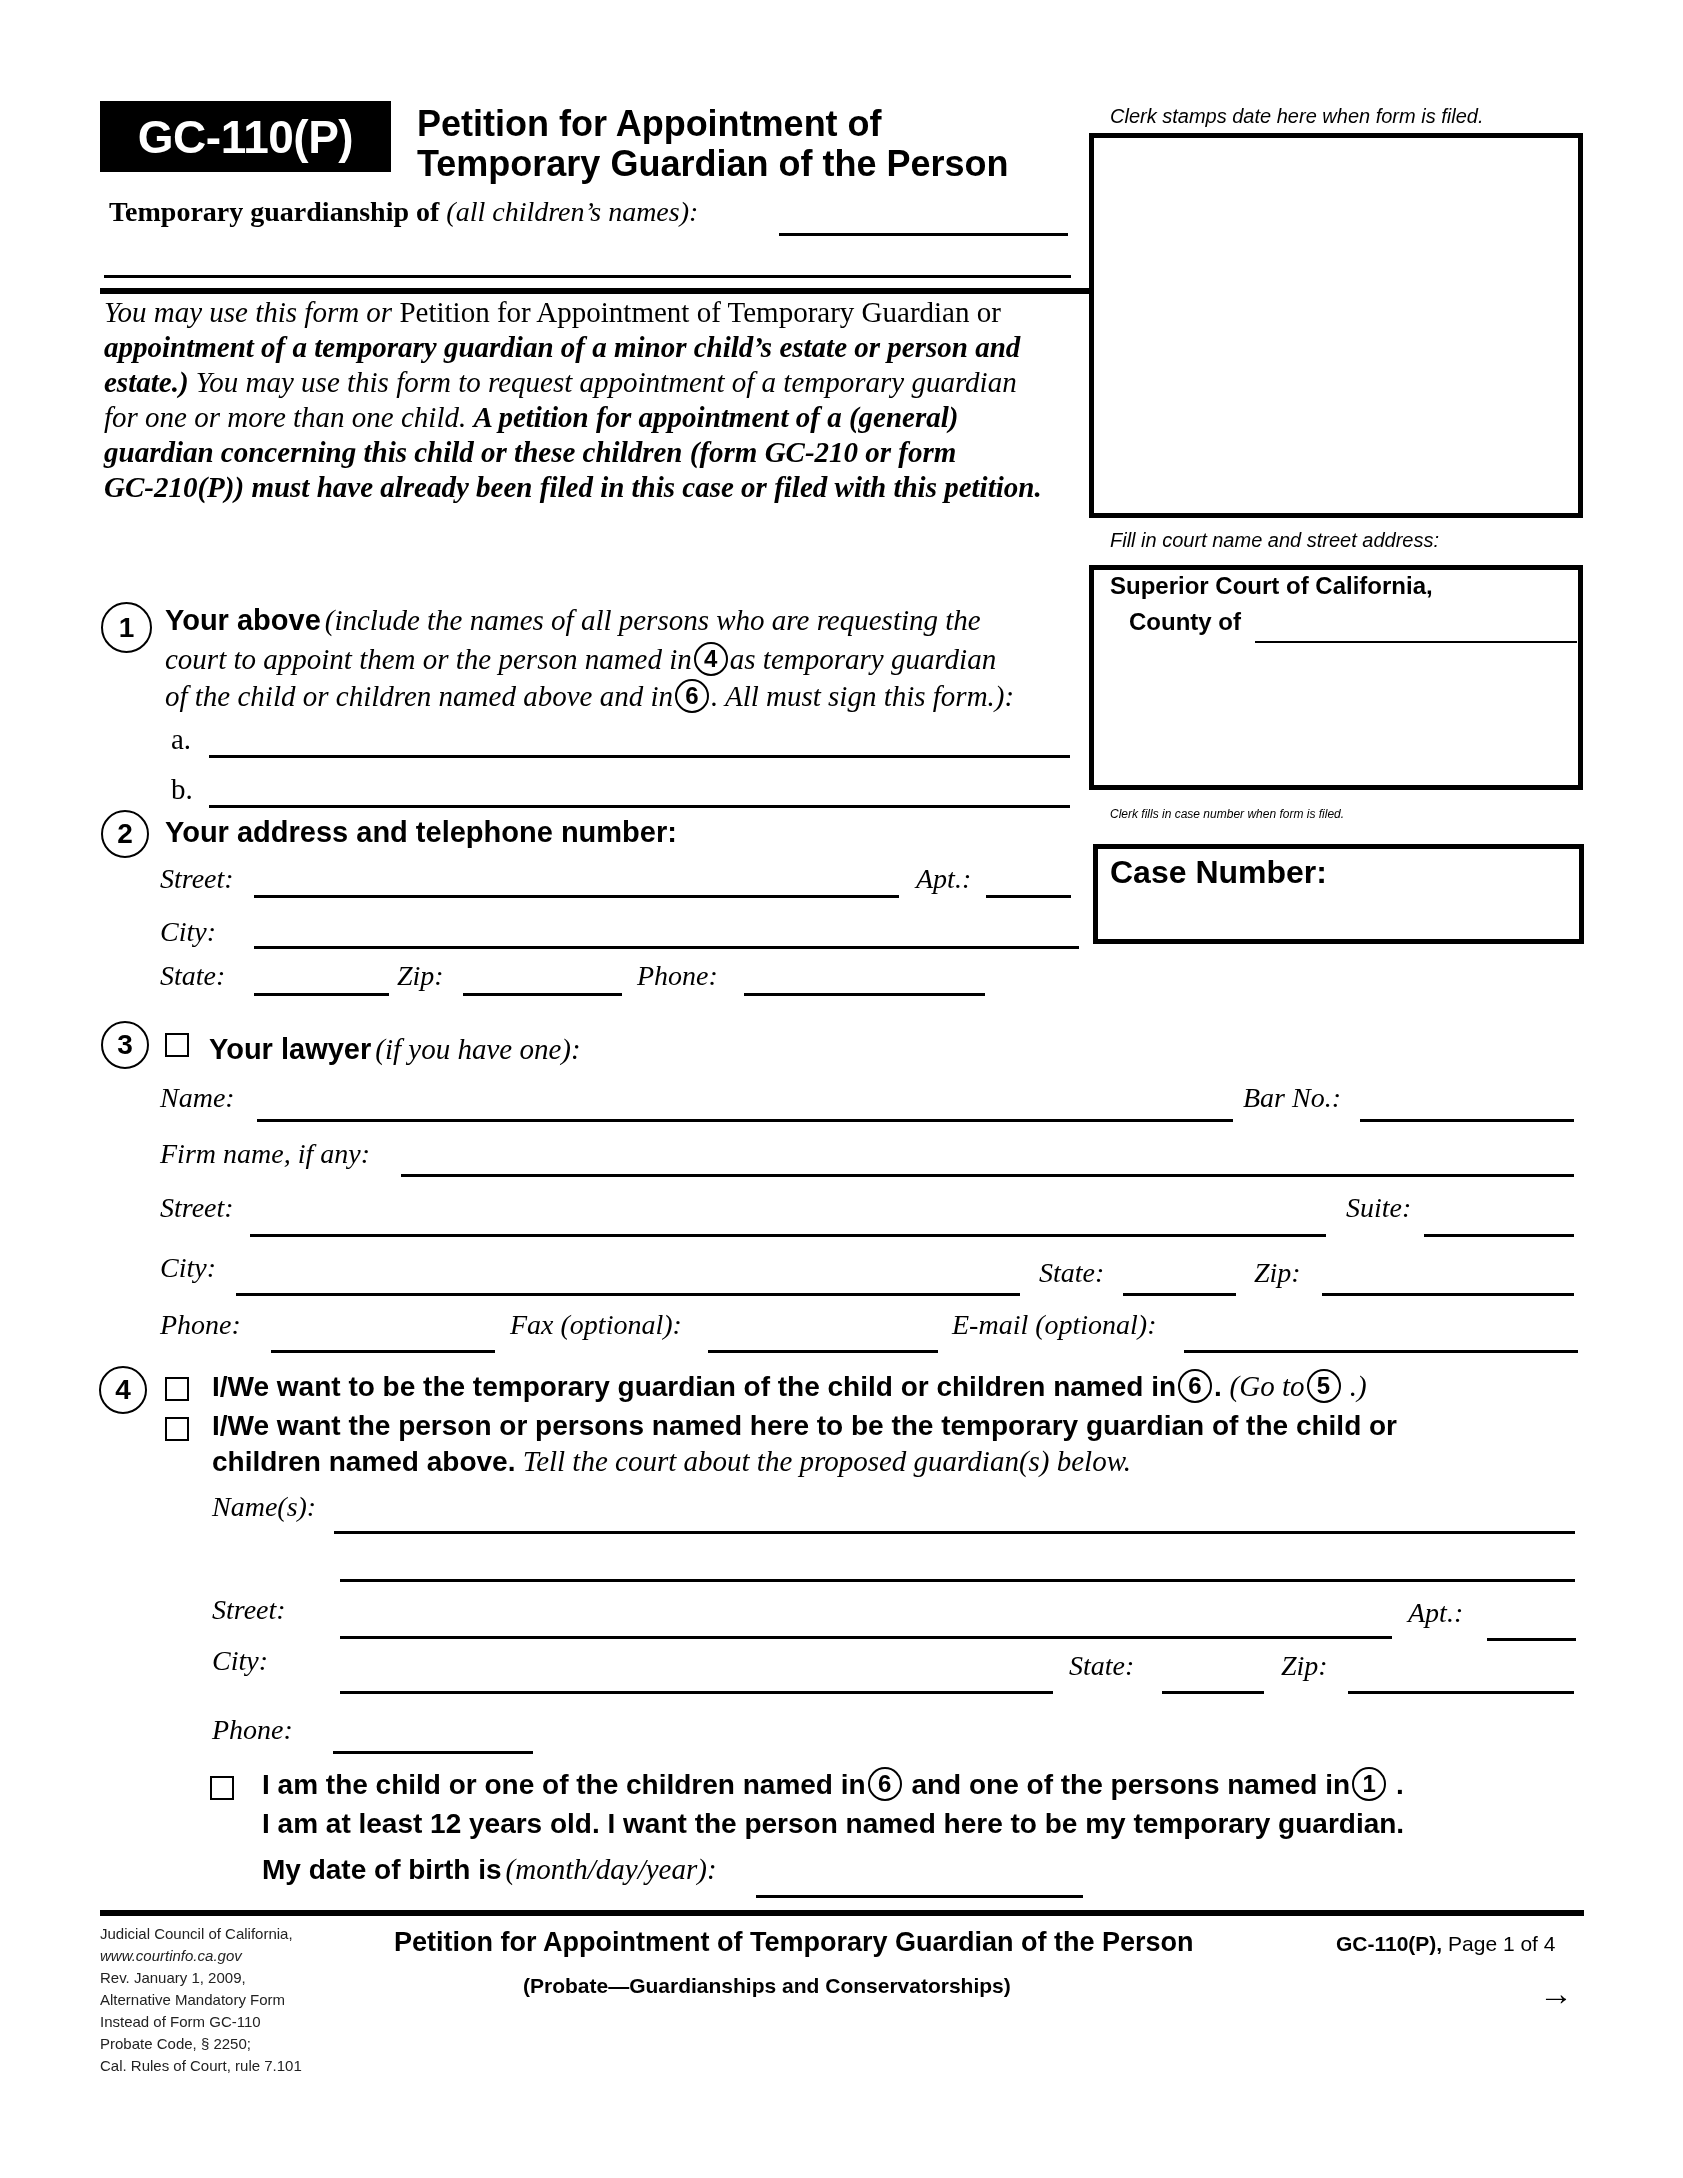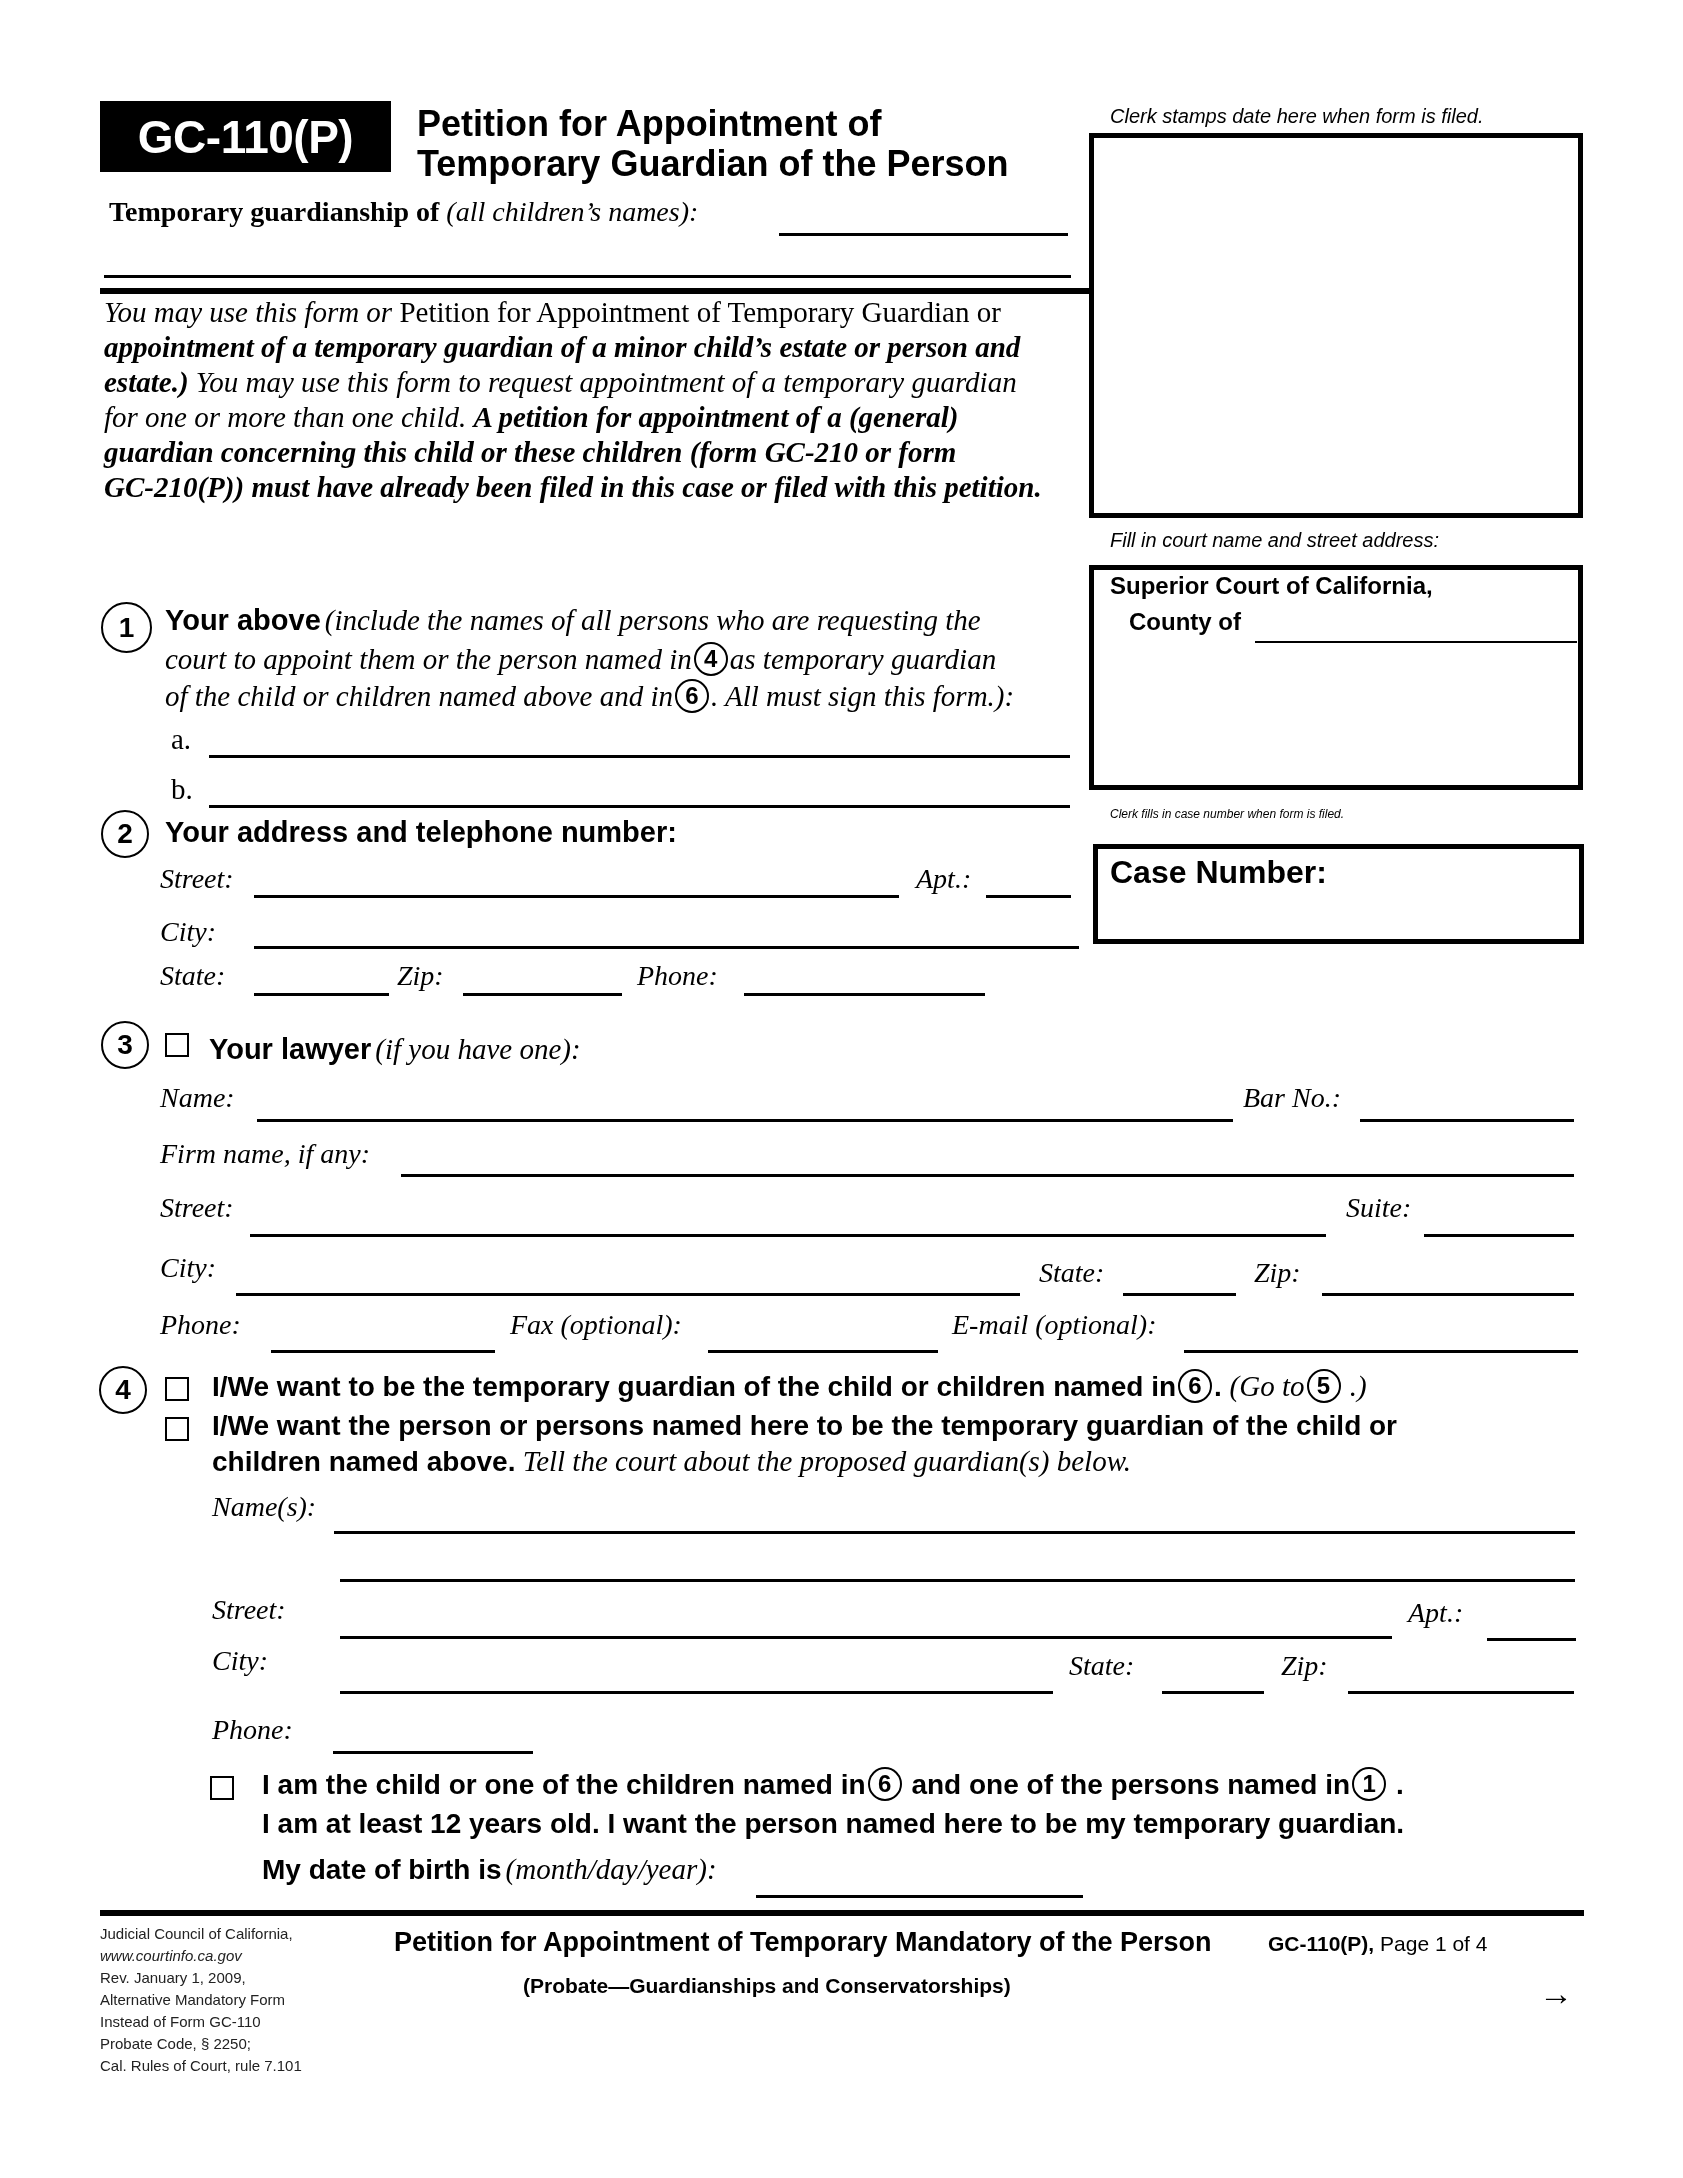--- a/index.html
+++ b/index.html
@@ -211,19 +211,19 @@
 <div class="rule" style="left:100px;top:1910px;width:1484px;height:6px;"></div>
 <div class="abs sans" style="left:100px;top:1923px;font-size:15px;line-height:22px;color:#222;">
   <div>Judicial Council of California,</div>
   <div class="i">www.courtinfo.ca.gov</div>
   <div>Rev. January 1, 2009,</div>
   <div>Alternative  Mandatory Form</div>
   <div>Instead of Form GC-110</div>
   <div>Probate Code, § 2250;</div>
   <div>Cal. Rules of Court, rule 7.101</div>
 </div>
-<div class="abs sans b nowrap" style="left:394px;top:1927px;font-size:27px;">Petition for Appointment of Temporary Mandatory of the Person</div>
+<div class="abs sans b nowrap" style="left:394px;top:1927px;font-size:27px;">Petition for Appointment of Temporary Guardian of the Person</div>
 <div class="abs sans b nowrap" style="left:523px;top:1974px;font-size:21px;">(Probate—Guardianships and Conservatorships)</div>
-<div class="abs sans nowrap" style="left:1268px;top:1932px;font-size:21px;">
+<div class="abs sans nowrap" style="left:1336px;top:1932px;font-size:21px;">
   <span class="b">GC-110(P),</span><span> Page 1 of 4</span>
 </div>
 <div class="abs sans b" style="left:1539px;top:1976px;font-size:34px;line-height:34px;cursor:pointer;">→</div>
 
 
 </body></html>

